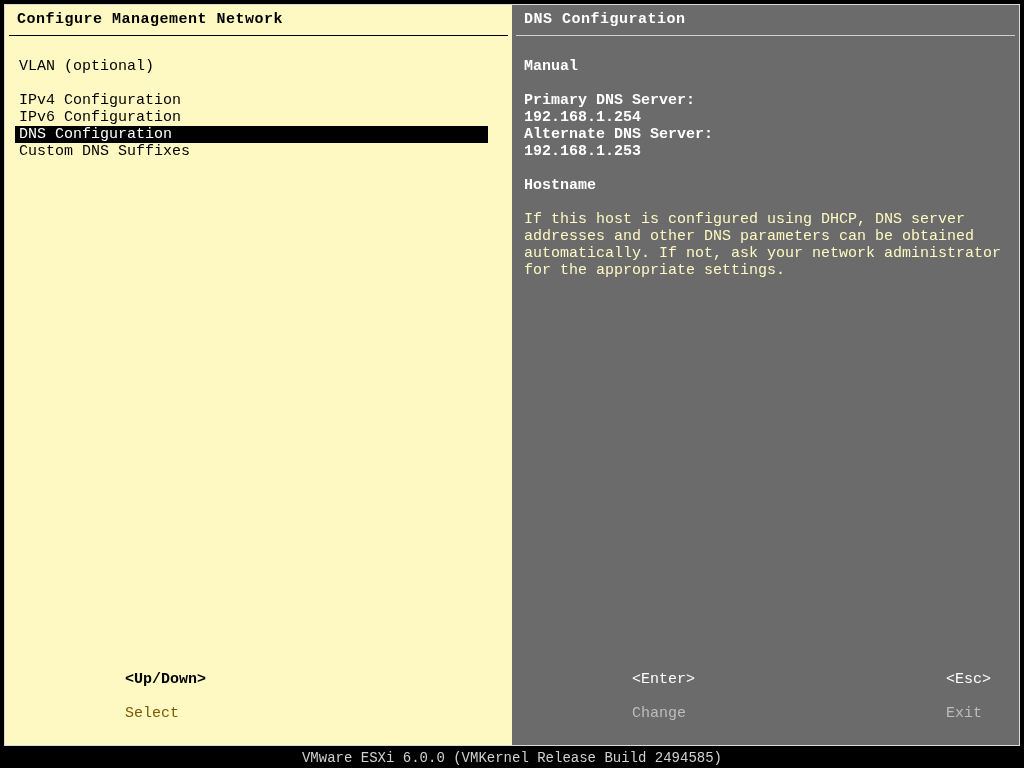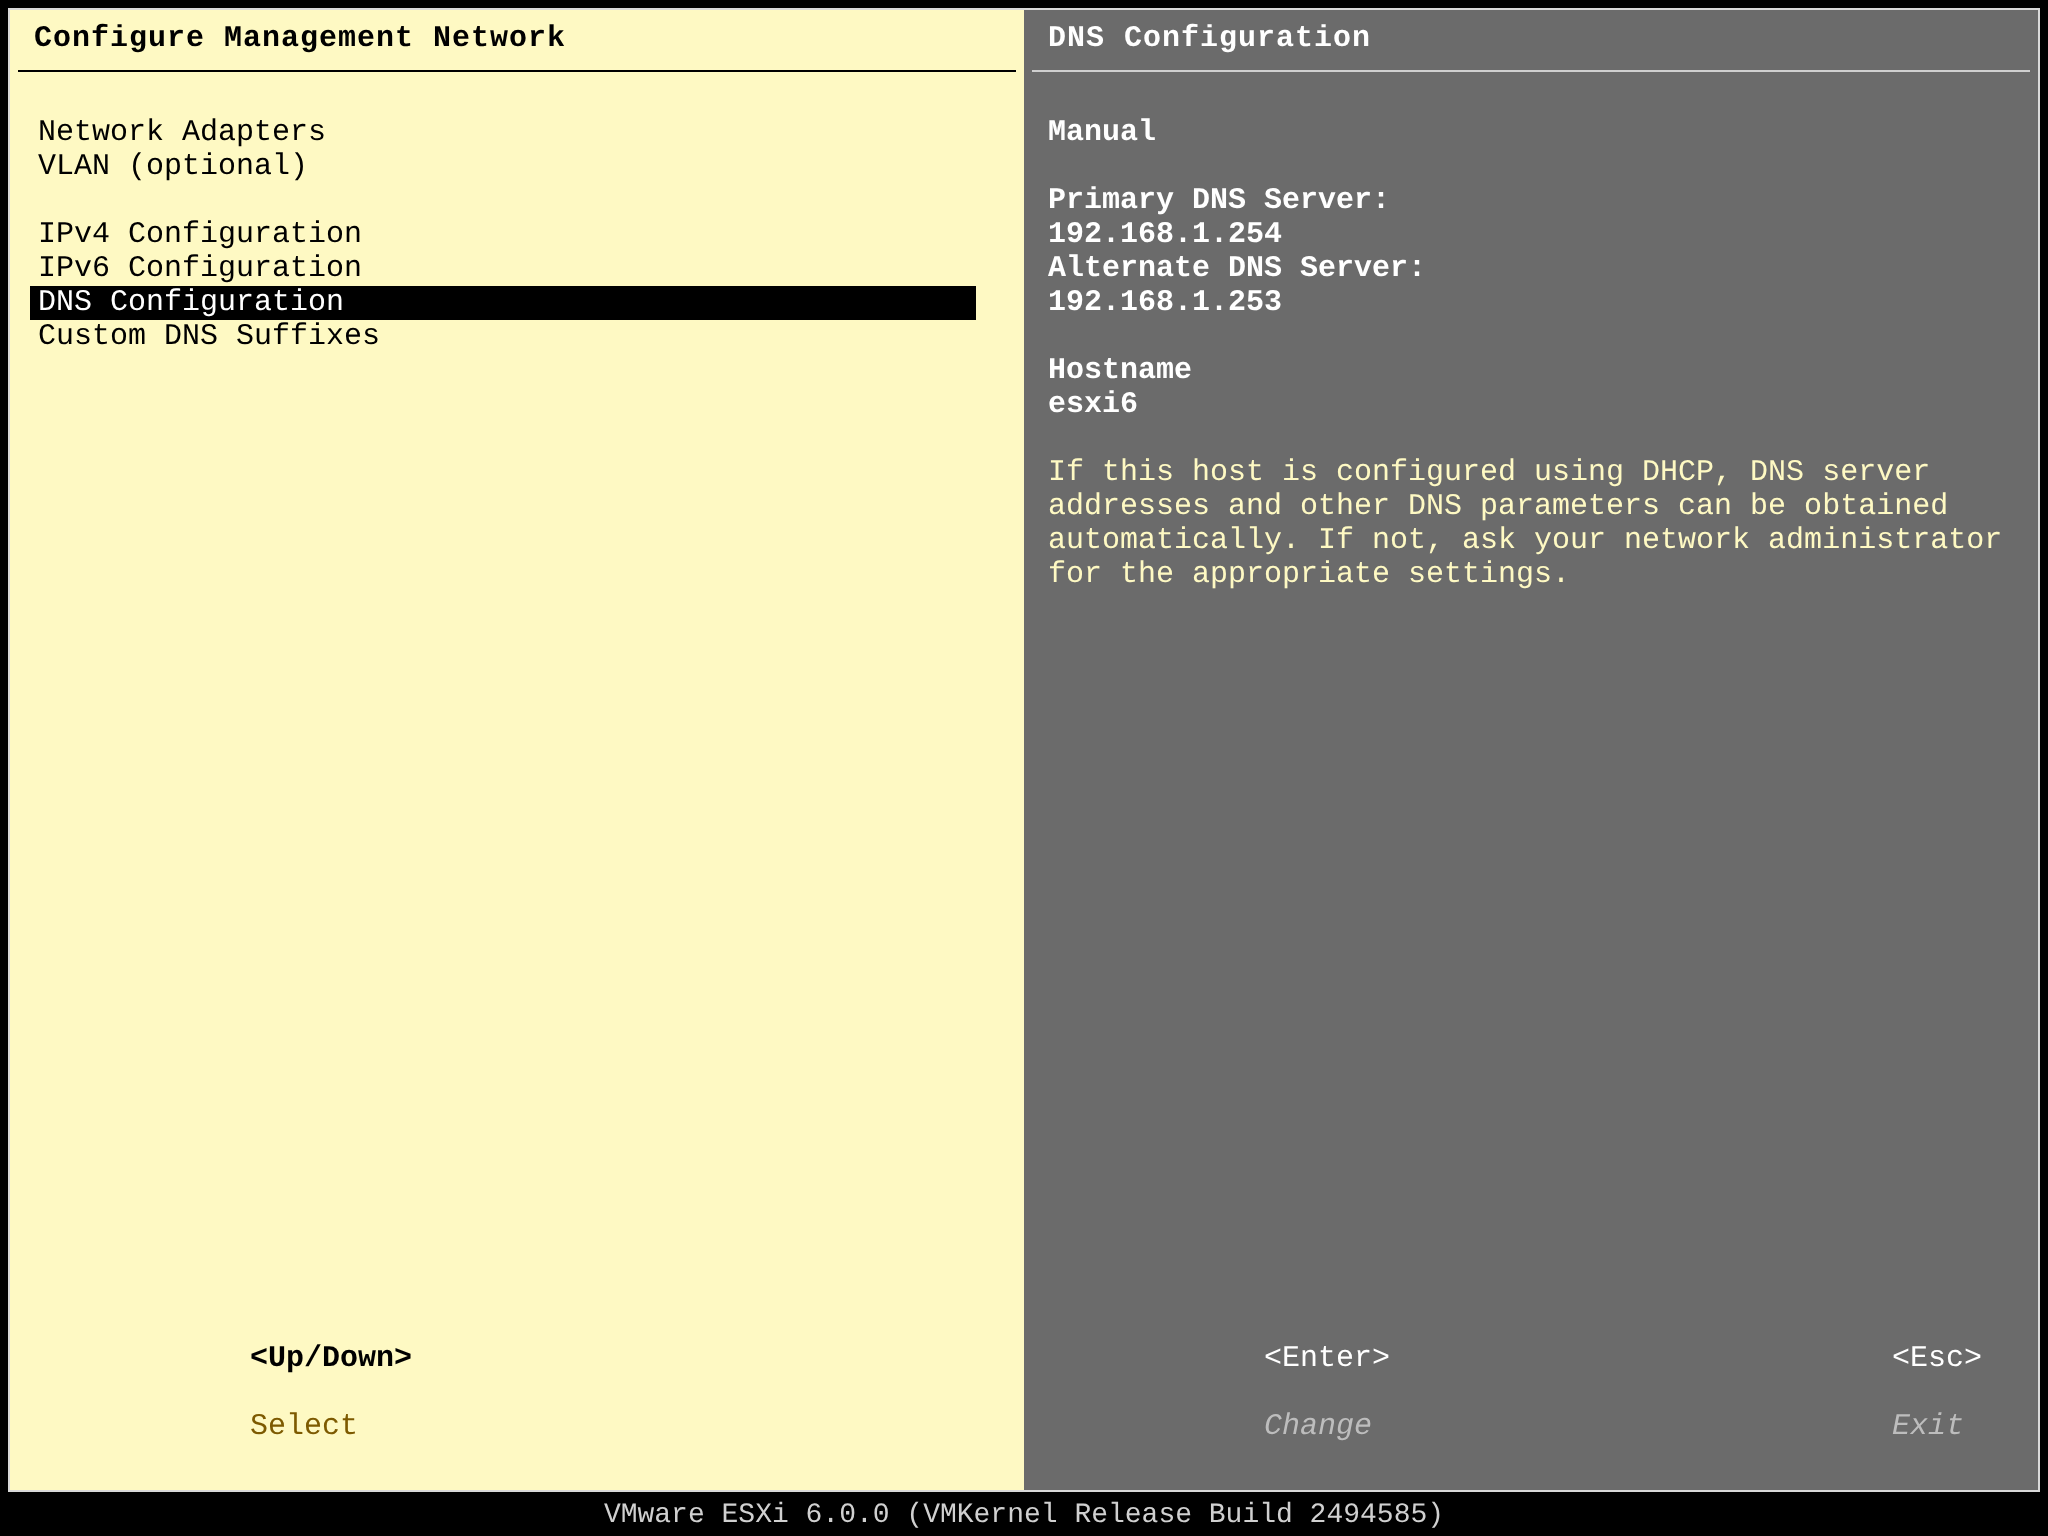--- a/index.html
+++ b/index.html
@@ -107,21 +107,21 @@
     display: flex;
     width: 100%;
     justify-content: space-between;
   }
   .hint {
     white-space: pre;
   }
   .hint-key-left { color: #000; font-weight: bold; }
   .hint-val-left { color: #7d5a00; }
   .hint-key-right { color: #ffffff; font-weight: normal; }
-  .hint-val-right { color: #bdbdbd; font-style: italic; }
+  .hint-val-right { color: #bdbdbd; }
   .bottom-status {
     position: absolute;
     left: 0;
     right: 0;
     bottom: 0;
     height: 20px;
     color: #d0d0d0;
     text-align: center;
     background: #000;
     padding-top: 2px;
@@ -133,21 +133,20 @@
 
 <div class="screen">
   <div class="panel-frame">
 
     <div class="left-panel">
       <div class="panel-title panel-title-left">Configure Management Network</div>
       <div class="panel-rule-left"></div>
       <div class="panel-body">
 
         <div class="menu-group">
-          <div class="menu-item">Network Adapters</div>
           <div class="menu-item">VLAN (optional)</div>
         </div>
 
         <div class="menu-group">
           <div class="menu-item">IPv4 Configuration</div>
           <div class="menu-item">IPv6 Configuration</div>
           <div class="menu-item selected">DNS Configuration</div>
           <div class="menu-item">Custom DNS Suffixes</div>
         </div>
 
@@ -173,21 +172,20 @@
 
         <div class="details-block">
           <div>Primary DNS Server:</div>
           <div>192.168.1.254</div>
           <div>Alternate DNS Server:</div>
           <div>192.168.1.253</div>
         </div>
 
         <div class="details-block">
           <div>Hostname</div>
-          <div>esxi6</div>
         </div>
 
         <div class="help-text">If this host is configured using DHCP, DNS server addresses and other DNS parameters can be obtained automatically. If not, ask your network administrator for the appropriate settings.</div>
 
       </div>
       <div class="panel-footer">
         <div class="panel-footer-row">
           <span class="hint">
             <span class="hint-key-right">&lt;Enter&gt;</span>
             <span> </span>

